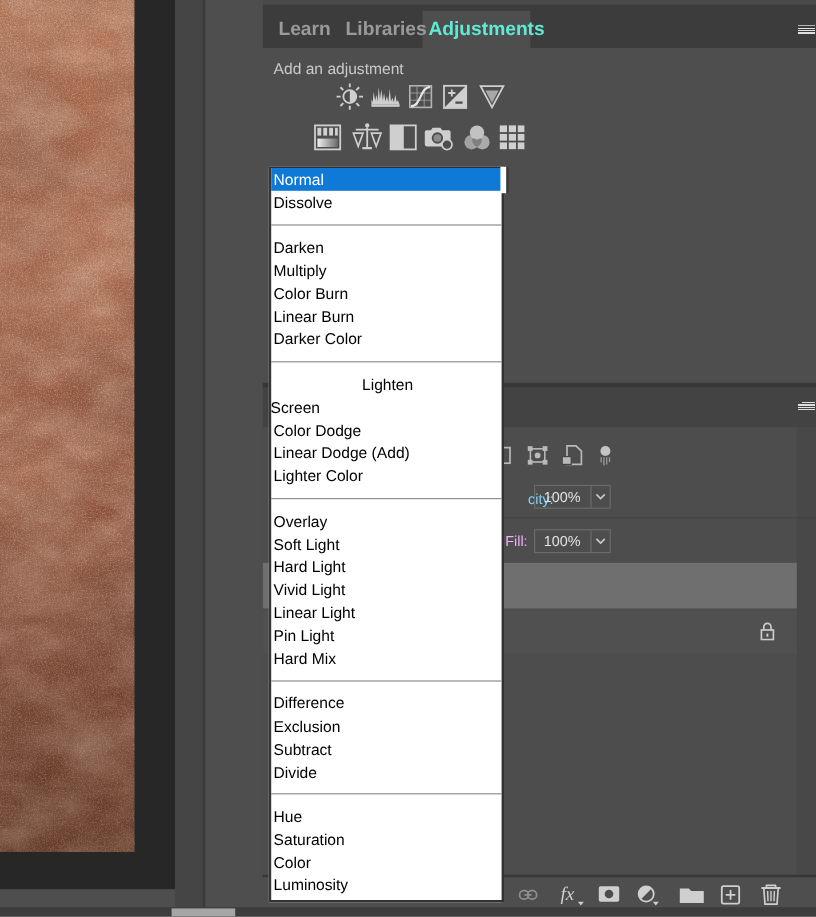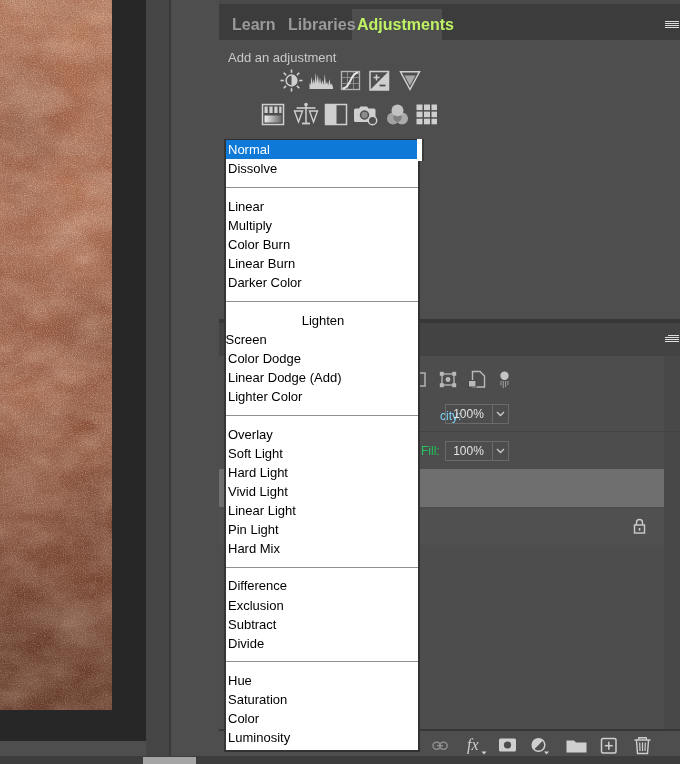--- a/index.html
+++ b/index.html
@@ -72,21 +72,21 @@
   <div class="abs" style="left:169px;top:0;width:2px;height:756px;background:#3a3a3a;"></div>
 
   <div class="abs" style="left:219px;top:0;width:461px;height:4px;background:#4a4a4a;"></div>
   <div class="abs" style="left:219px;top:4px;width:461px;height:36px;background:#3c3c3c;"></div>
 
   <div class="abs" style="left:352px;top:9px;width:90px;height:31px;background:#4e4e4e;"></div>
   <div class="abs" style="left:227px;top:9px;width:215px;height:31px;color:#9a9a9a;
        font-size:16px;font-weight:bold;line-height:31px;">
     <span style="position:absolute;left:5px;">Learn</span>
     <span style="position:absolute;left:61px;">Libraries</span>
-    <span style="position:absolute;left:130px;color:#bef264;">Adjustments</span>
+    <span style="position:absolute;left:130px;color:#5eead4;">Adjustments</span>
   </div>
 
   <svg class="abs" style="left:664px;top:21px;" width="16" height="8" xmlns="http://www.w3.org/2000/svg" shape-rendering="crispEdges">
     <g fill="#dedede">
       <rect x="1" y="0" width="14" height="1"></rect>
         <rect x="1" y="2" width="14" height="1"></rect>
       <rect x="1" y="4" width="14" height="1"></rect>
         <rect x="1" y="6" width="14" height="1"></rect>
     </g>
   </svg>
@@ -230,21 +230,21 @@
   <div class="abs" style="left:440px;top:409px;font-size:12px;color:#7dd3fc;">city:</div>
   <div class="abs" style="left:445px;top:404px;width:62px;height:18px;border:1px solid #6a6a6a;">
      <div class="abs" style="left:0;top:0;width:45px;height:18px;text-align:center;font-size:12px;line-height:18px;color:#e3e3e3;">100%</div>
      <div class="abs" style="left:46px;top:0;width:1px;height:18px;background:#6a6a6a;"></div>
      <svg class="abs" style="left:50px;top:6px;" width="9" height="6" xmlns="http://www.w3.org/2000/svg">
        <path d="M1 1 L4.5 4.5 L8 1" stroke="#c9c9c9" stroke-width="1.4" fill="none"></path>
      </svg>
   </div>
   <div class="abs" style="left:419px;top:431px;width:261px;height:1px;background:#434343;"></div>
 
-  <div class="abs" style="left:421px;top:444px;font-size:12px;color:#22c55e;">Fill:</div>
+  <div class="abs" style="left:421px;top:444px;font-size:12px;color:#f0abfc;">Fill:</div>
   <div class="abs" style="left:445px;top:441px;width:62px;height:18px;border:1px solid #6a6a6a;">
      <div class="abs" style="left:0;top:0;width:45px;height:18px;text-align:center;font-size:12px;line-height:18px;color:#e3e3e3;">100%</div>
      <div class="abs" style="left:46px;top:0;width:1px;height:18px;background:#6a6a6a;"></div>
      <svg class="abs" style="left:50px;top:6px;" width="9" height="6" xmlns="http://www.w3.org/2000/svg">
        <path d="M1 1 L4.5 4.5 L8 1" stroke="#c9c9c9" stroke-width="1.4" fill="none"></path>
      </svg>
   </div>
 
   <div class="abs" style="left:219px;top:469px;width:445px;height:38px;background:#6f6f6f;"></div>
   <div class="abs" style="left:219px;top:509px;width:445px;height:36px;background:#505050;"></div>
@@ -296,21 +296,21 @@
 
   <div class="abs" style="left:0;top:756px;width:680px;height:8px;background:#3d3d3d;"></div>
   <div class="abs" style="left:143px;top:757px;width:53px;height:7px;background:#a5a5a5;"></div>
 
   <div id="dropdown" class="abs" style="left:223.5px;top:138.5px;width:196.5px;height:613px;background:#ffffff;
        border-left:2.5px solid #363636;border-right:2.5px solid #323232;border-bottom:2px solid #323232;border-top:1px solid #2e2e2e;
        box-sizing:border-box;font-size:13px;color:#000;">
       <div style="position:absolute;left:0;top:0.8px;width:100%;height:19.05px;line-height:19.05px;padding-left:2.5px;box-sizing:border-box;background:#0e79d7;color:#ffffff;">Normal</div>
       <div style="position:absolute;left:0;top:19.85px;width:100%;height:19.05px;line-height:19.05px;padding-left:2.5px;box-sizing:border-box;">Dissolve</div>
       <div style="position:absolute;left:0;top:47.675000000000004px;width:100%;height:1px;background:#8f8f8f;"></div>
-      <div style="position:absolute;left:0;top:57.45px;width:100%;height:19.05px;line-height:19.05px;padding-left:2.5px;box-sizing:border-box;">Linear</div>
+      <div style="position:absolute;left:0;top:57.45px;width:100%;height:19.05px;line-height:19.05px;padding-left:2.5px;box-sizing:border-box;">Darken</div>
       <div style="position:absolute;left:0;top:76.5px;width:100%;height:19.05px;line-height:19.05px;padding-left:2.5px;box-sizing:border-box;">Multiply</div>
       <div style="position:absolute;left:0;top:95.55px;width:100%;height:19.05px;line-height:19.05px;padding-left:2.5px;box-sizing:border-box;">Color Burn</div>
       <div style="position:absolute;left:0;top:114.6px;width:100%;height:19.05px;line-height:19.05px;padding-left:2.5px;box-sizing:border-box;">Linear Burn</div>
       <div style="position:absolute;left:0;top:133.65px;width:100%;height:19.05px;line-height:19.05px;padding-left:2.5px;box-sizing:border-box;">Darker Color</div>
       <div style="position:absolute;left:0;top:161.47500000000002px;width:100%;height:1px;background:#8f8f8f;"></div>
       <div style="position:absolute;left:0;top:171.25000000000003px;width:100%;height:19.05px;line-height:19.05px;padding-left:2.5px;box-sizing:border-box;text-align:center;">Lighten</div>
       <div style="position:absolute;left:0;top:190.30000000000004px;width:100%;height:19.05px;line-height:19.05px;padding-left:0;box-sizing:border-box;">Screen</div>
       <div style="position:absolute;left:0;top:209.35000000000005px;width:100%;height:19.05px;line-height:19.05px;padding-left:2.5px;box-sizing:border-box;">Color Dodge</div>
       <div style="position:absolute;left:0;top:228.40000000000006px;width:100%;height:19.05px;line-height:19.05px;padding-left:2.5px;box-sizing:border-box;">Linear Dodge (Add)</div>
       <div style="position:absolute;left:0;top:247.45000000000007px;width:100%;height:19.05px;line-height:19.05px;padding-left:2.5px;box-sizing:border-box;">Lighter Color</div>

